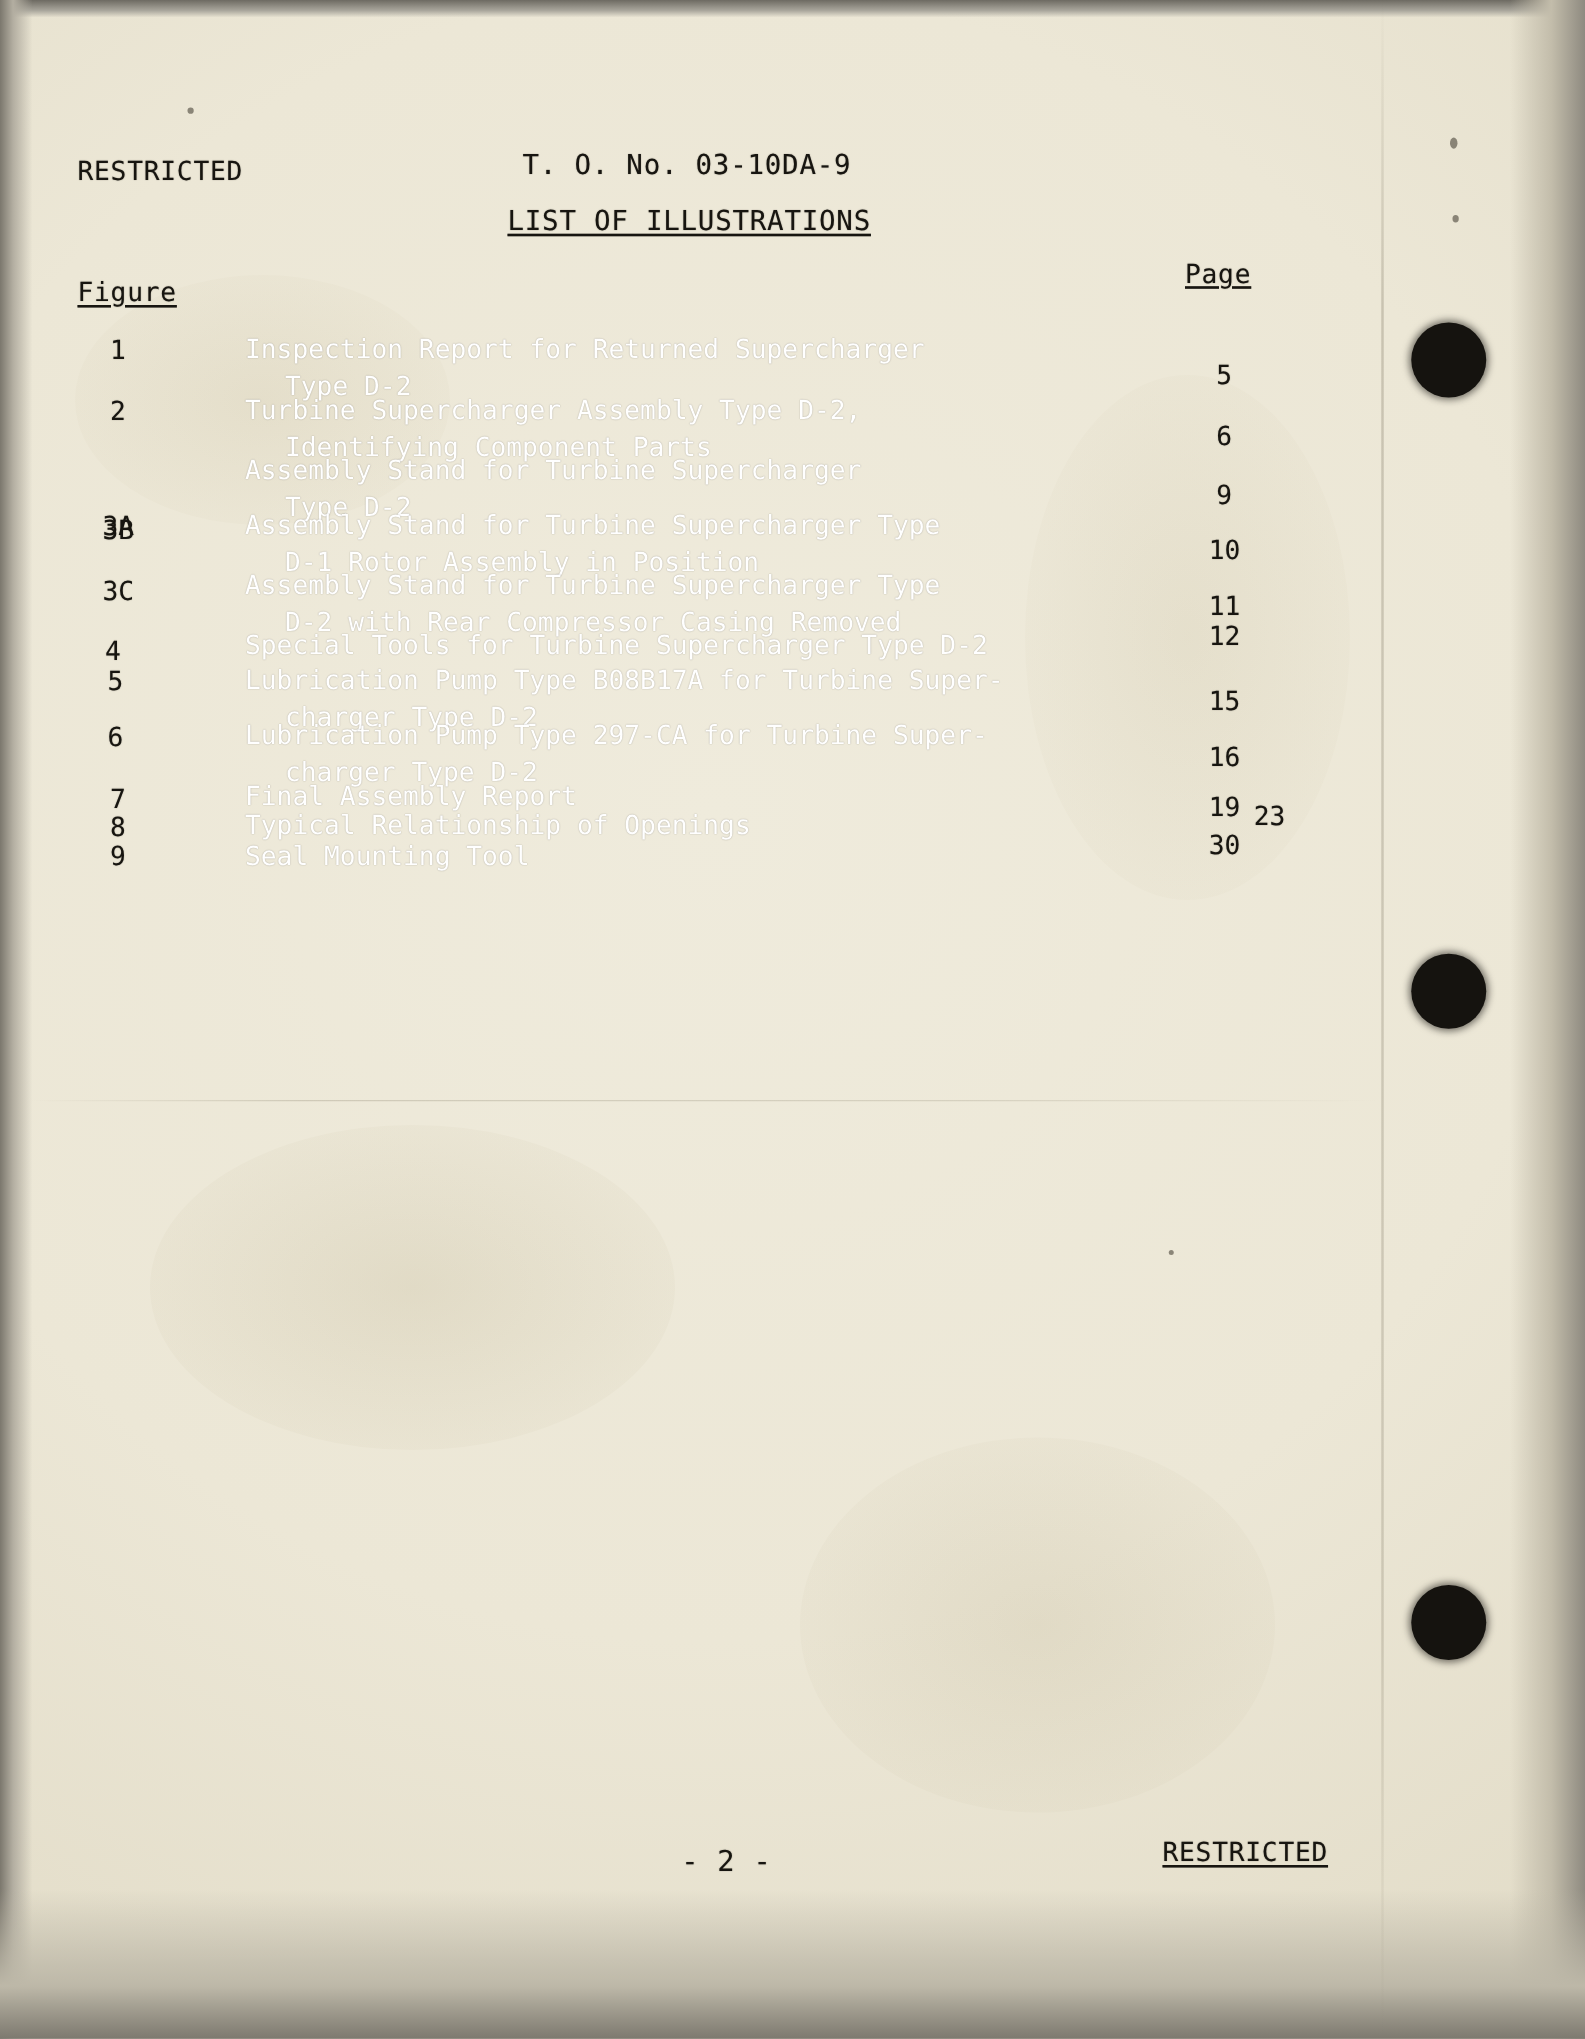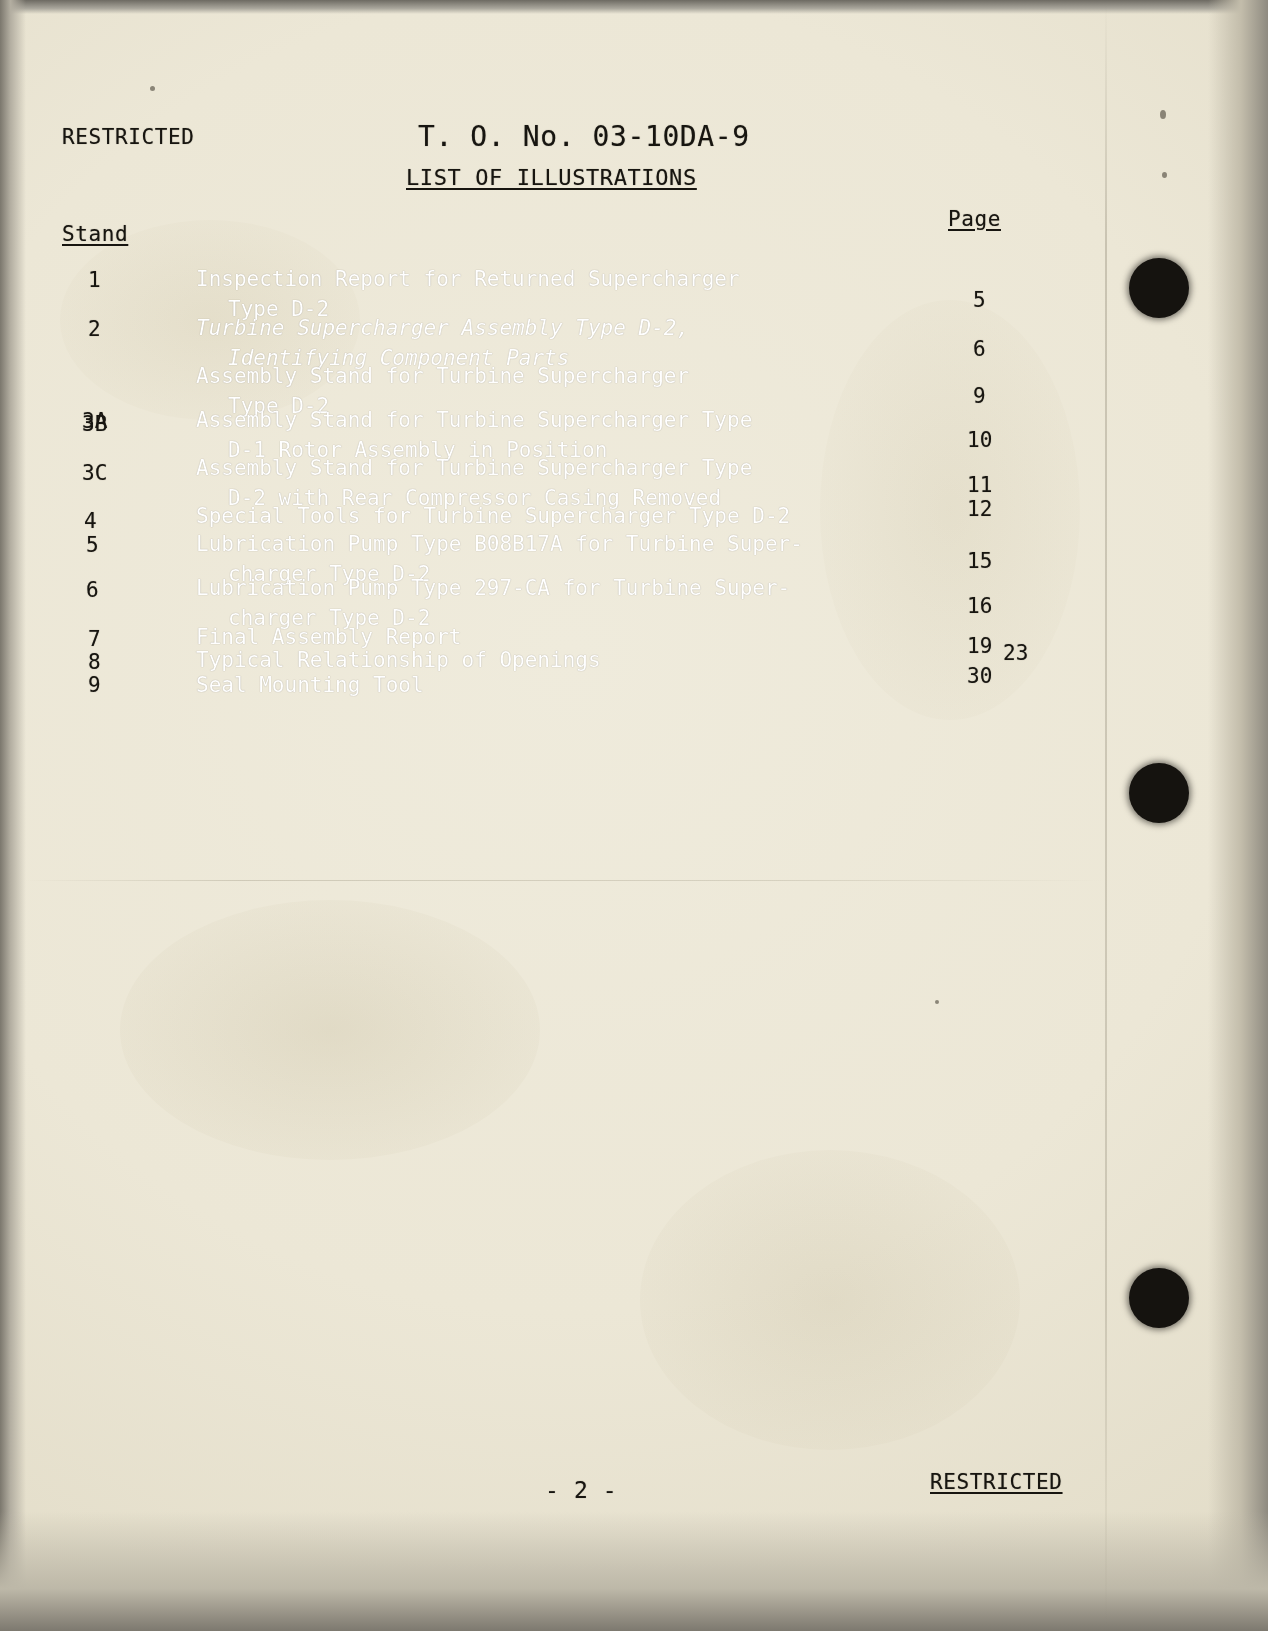--- a/index.html
+++ b/index.html
@@ -67,21 +67,21 @@
     position: absolute;
     white-space: pre;
     font-family: "DejaVu Sans Mono", monospace;
     letter-spacing: 0.6px;
     color: #171510;
     text-shadow: 0 0 1px rgba(30,26,18,0.45);
   }
   .u { text-decoration: underline; text-underline-offset: 3px; }
 
   #restricted-top { left: 62px; top: 125px; font-size: 21px; }
-  #doc-number     { left: 418px; top: 120px; font-size: 28px; }
+  #doc-number     { left: 418px; top: 120px; font-size: 22px; }
   #list-title     { left: 406px; top: 165px; font-size: 22px; }
   #col-figure     { left: 62px; top: 222px; font-size: 21px; }
   #col-page       { left: 948px; top: 207px; font-size: 21px; }
 
   .fig-num {
     position: absolute;
     font-size: 21px;
     white-space: pre;
     color: #171510;
     text-shadow: 0 0 1px rgba(30,26,18,0.4);
@@ -150,29 +150,29 @@
   <div class="punch-hole" style="left:1129px; top:258px;"></div>
   <div class="punch-hole" style="left:1129px; top:763px;"></div>
   <div class="punch-hole" style="left:1129px; top:1268px;"></div>
 </div>
 
 <div id="content">
 
   <div class="t" id="restricted-top">RESTRICTED</div>
   <div class="t" id="doc-number">T. O. No. 03-10DA-9</div>
   <div class="t u" id="list-title">LIST OF ILLUSTRATIONS</div>
-  <div class="t u" id="col-figure">Stand</div>
+  <div class="t u" id="col-figure">Figure</div>
   <div class="t u" id="col-page">Page</div>
 
   <div class="fig-num" style="left:88px; top:268px;">1</div>
   <div class="fig-text" style="top:264px;"><span>Inspection Report for Returned Supercharger</span><span class="cont">Type D-2</span></div>
   <div class="fig-page" style="left:973px; top:288px;">5</div>
 
   <div class="fig-num" style="left:88px; top:317px;">2</div>
-  <div class="fig-text" style="top:313px;font-style:italic;"><span>Turbine Supercharger Assembly Type D-2,</span><span class="cont">Identifying Component Parts</span></div>
+  <div class="fig-text" style="top:313px;"><span>Turbine Supercharger Assembly Type D-2,</span><span class="cont">Identifying Component Parts</span></div>
   <div class="fig-page" style="left:973px; top:337px;">6</div>
 
   <div class="fig-num" style="left:82px; top:365px;margin-top:44px;">3A</div>
   <div class="fig-text" style="top:361px;"><span>Assembly Stand for Turbine Supercharger</span><span class="cont">Type D-2</span></div>
   <div class="fig-page" style="left:973px; top:384px;">9</div>
 
   <div class="fig-num" style="left:82px; top:412px;">3B</div>
   <div class="fig-text" style="top:405px;"><span>Assembly Stand for Turbine Supercharger Type</span><span class="cont">D-1 Rotor Assembly in Position</span></div>
   <div class="fig-page" style="left:967px; top:428px;">10</div>
 

